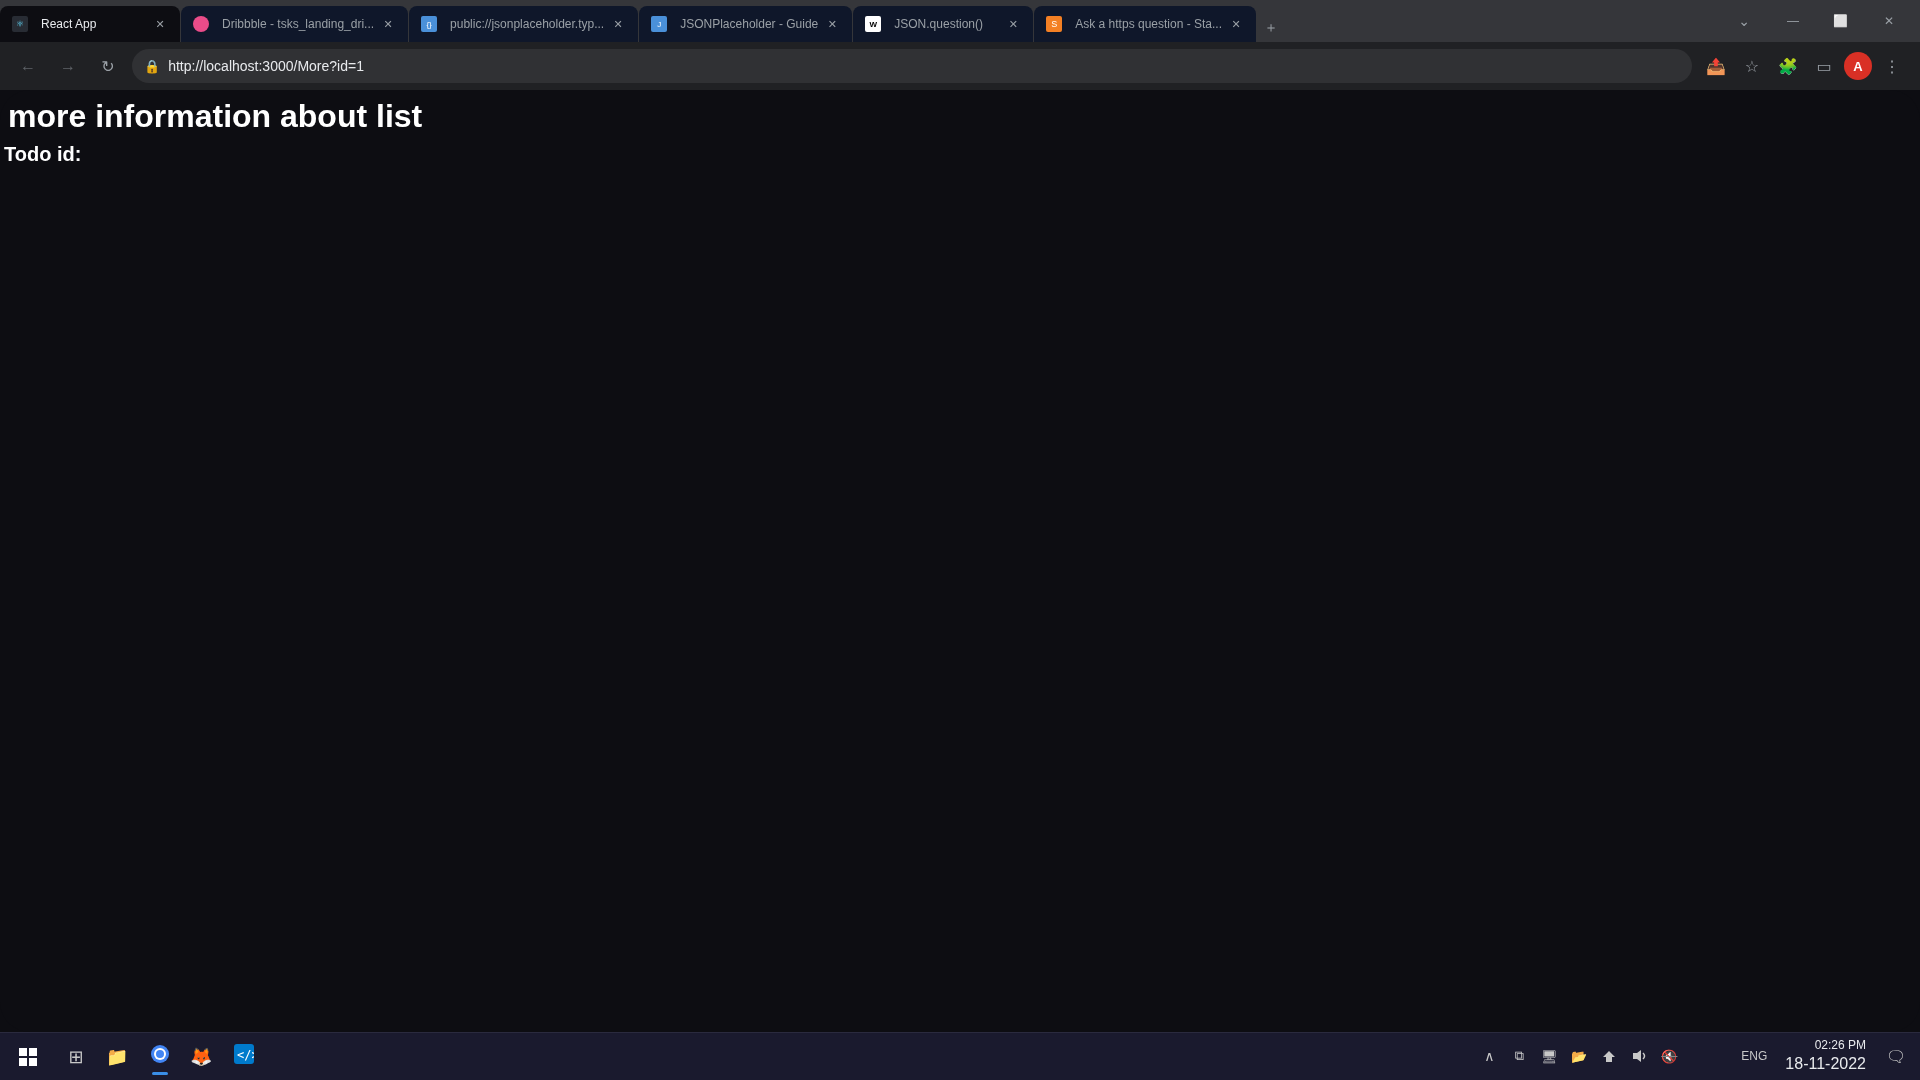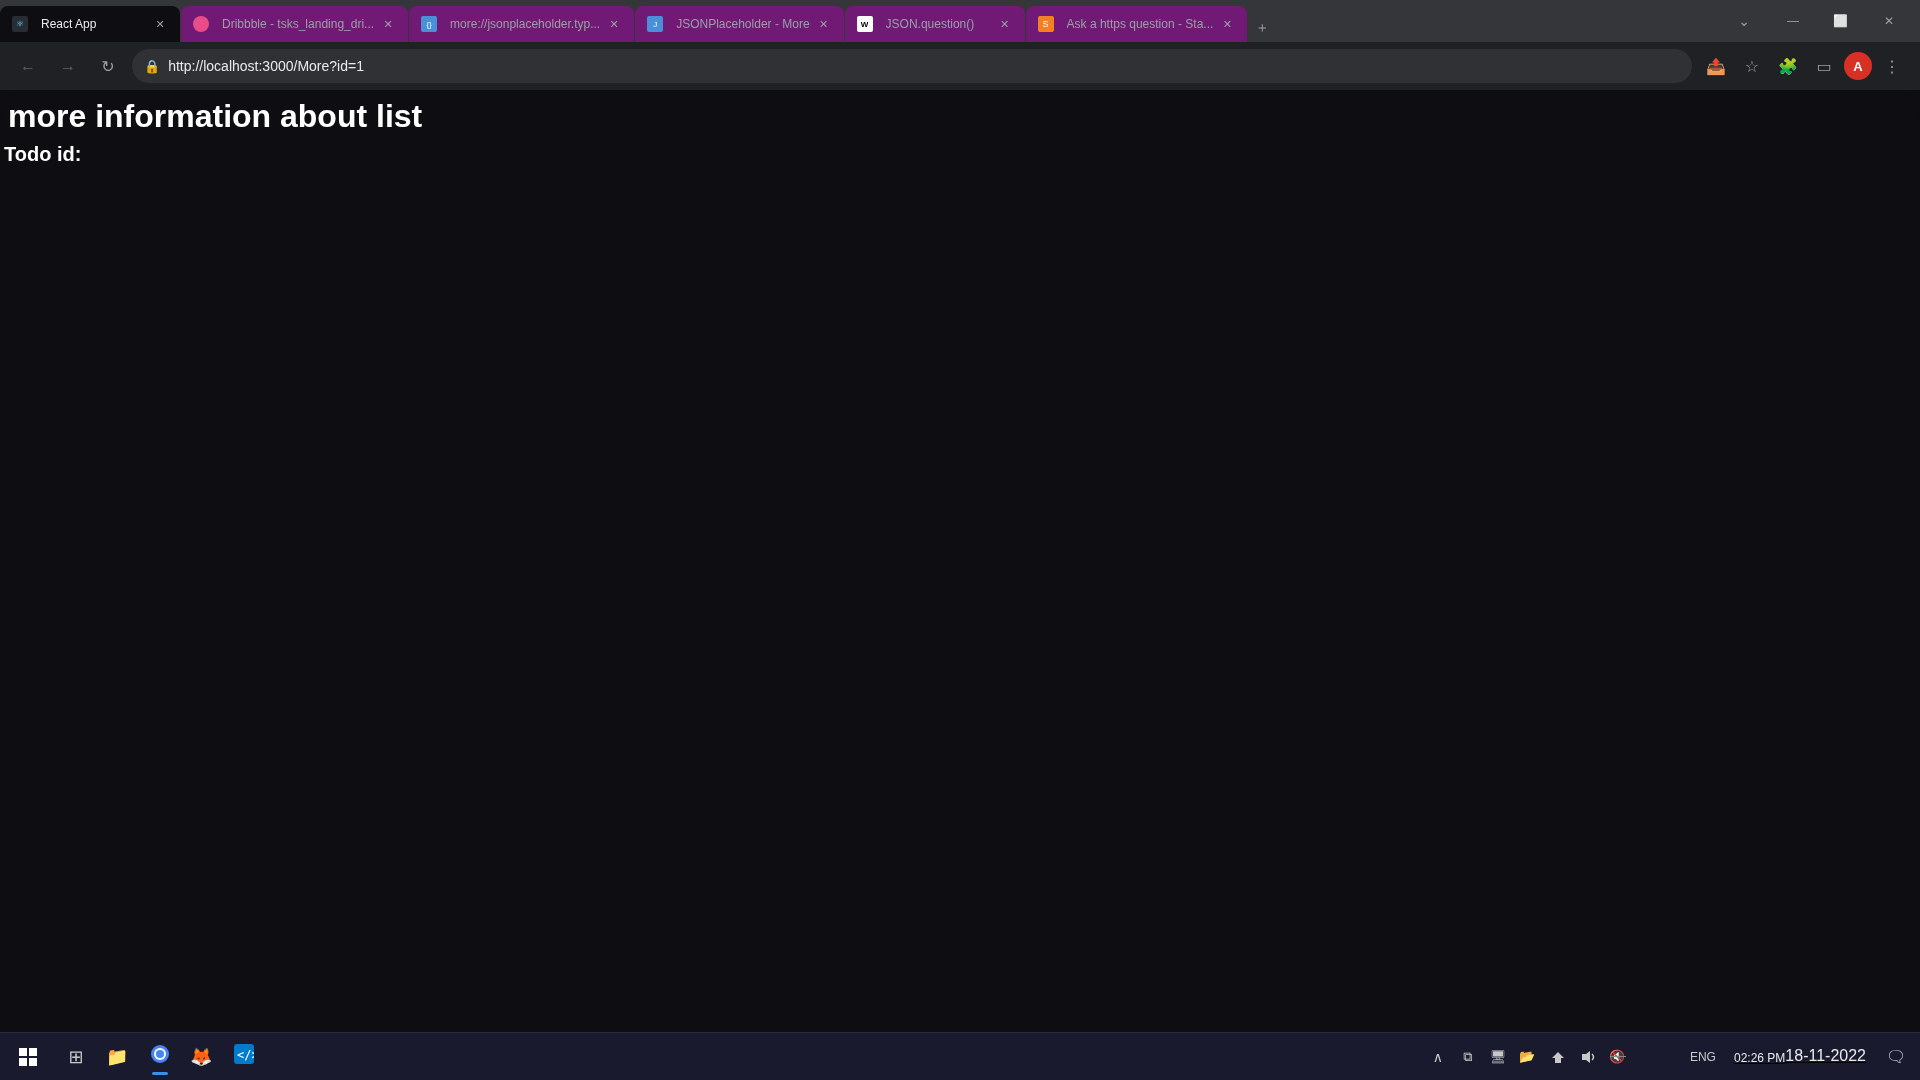--- a/index.html
+++ b/index.html
@@ -51,21 +51,21 @@
       gap: 6px;
       flex-shrink: 0;
     }
 
     .tab.active {
       background: #0d0d12;
       color: #e8eaed;
     }
 
     .tab.inactive {
-      background: #701a75;
+      background: #0f172a;
       color: #9aa0a6;
     }
 
     .tab-favicon {
       width: 16px;
       height: 16px;
       border-radius: 2px;
       flex-shrink: 0;
       display: flex;
       align-items: center;
@@ -360,26 +360,25 @@
       display: flex;
       align-items: center;
       justify-content: center;
       color: #c8c8c8;
       font-size: 14px;
       cursor: pointer;
     }
 
     .taskbar-clock {
       display: flex;
-      flex-direction: row;
+      flex-direction: column;
       align-items: flex-end;
       justify-content: center;
       padding: 0 8px;
       cursor: pointer;
-      text-decoration: underline;
     }
 
     .clock-time {
       font-size: 12px;
       color: #e8eaed;
       line-height: 1.3;
     }
 
     .clock-date {
       font-size: 16px;
@@ -417,27 +416,27 @@
     </div>
 
     <div class="tab inactive">
       <span class="tab-favicon tab-favicon-dribbble"></span>
       <span class="tab-label">Dribbble - tsks_landing_dri...</span>
       <span class="tab-close">✕</span>
     </div>
 
     <div class="tab inactive">
       <span class="tab-favicon tab-favicon-json">{}  </span>
-      <span class="tab-label">more://jsonplaceholder.typ...</span>
+      <span class="tab-label">public://jsonplaceholder.typ...</span>
       <span class="tab-close">✕</span>
     </div>
 
     <div class="tab inactive">
       <span class="tab-favicon tab-favicon-jsonph">J</span>
-      <span class="tab-label">JSONPlaceholder - More</span>
+      <span class="tab-label">JSONPlaceholder - Guide</span>
       <span class="tab-close">✕</span>
     </div>
 
     <div class="tab inactive">
       <span class="tab-favicon tab-favicon-wiki">W</span>
       <span class="tab-label">JSON.question()</span>
       <span class="tab-close">✕</span>
     </div>
 
     <div class="tab inactive">

